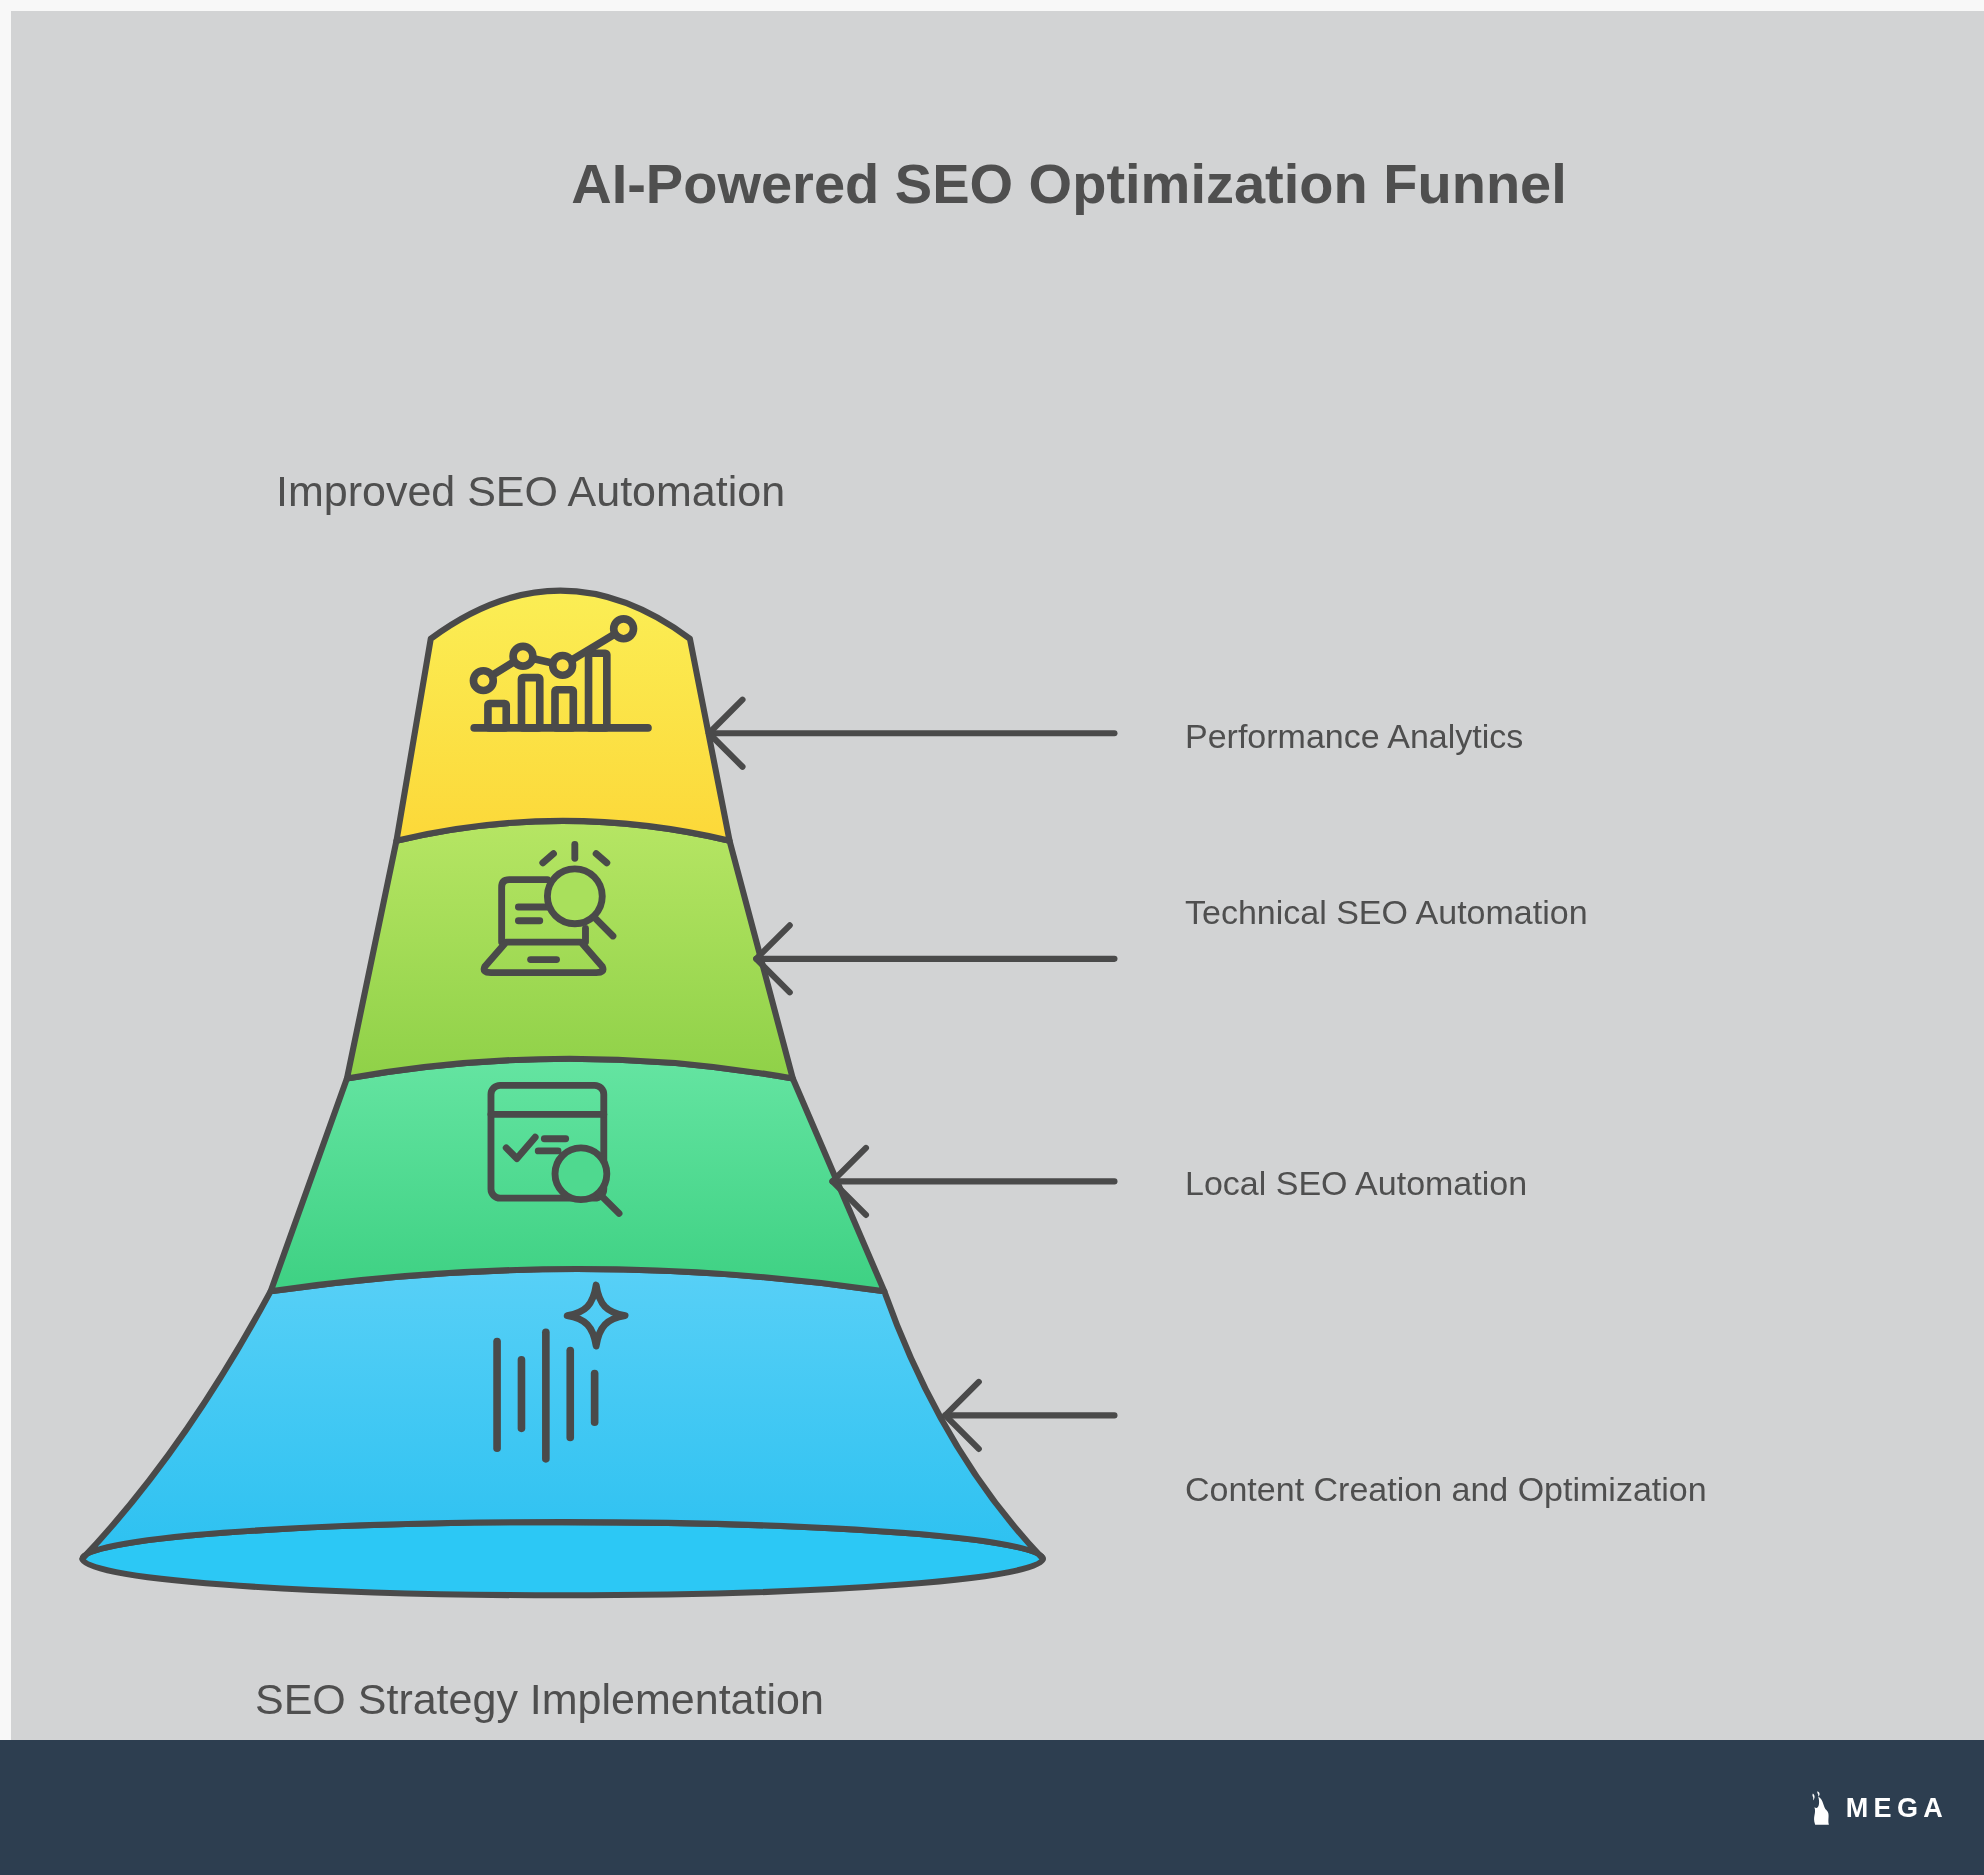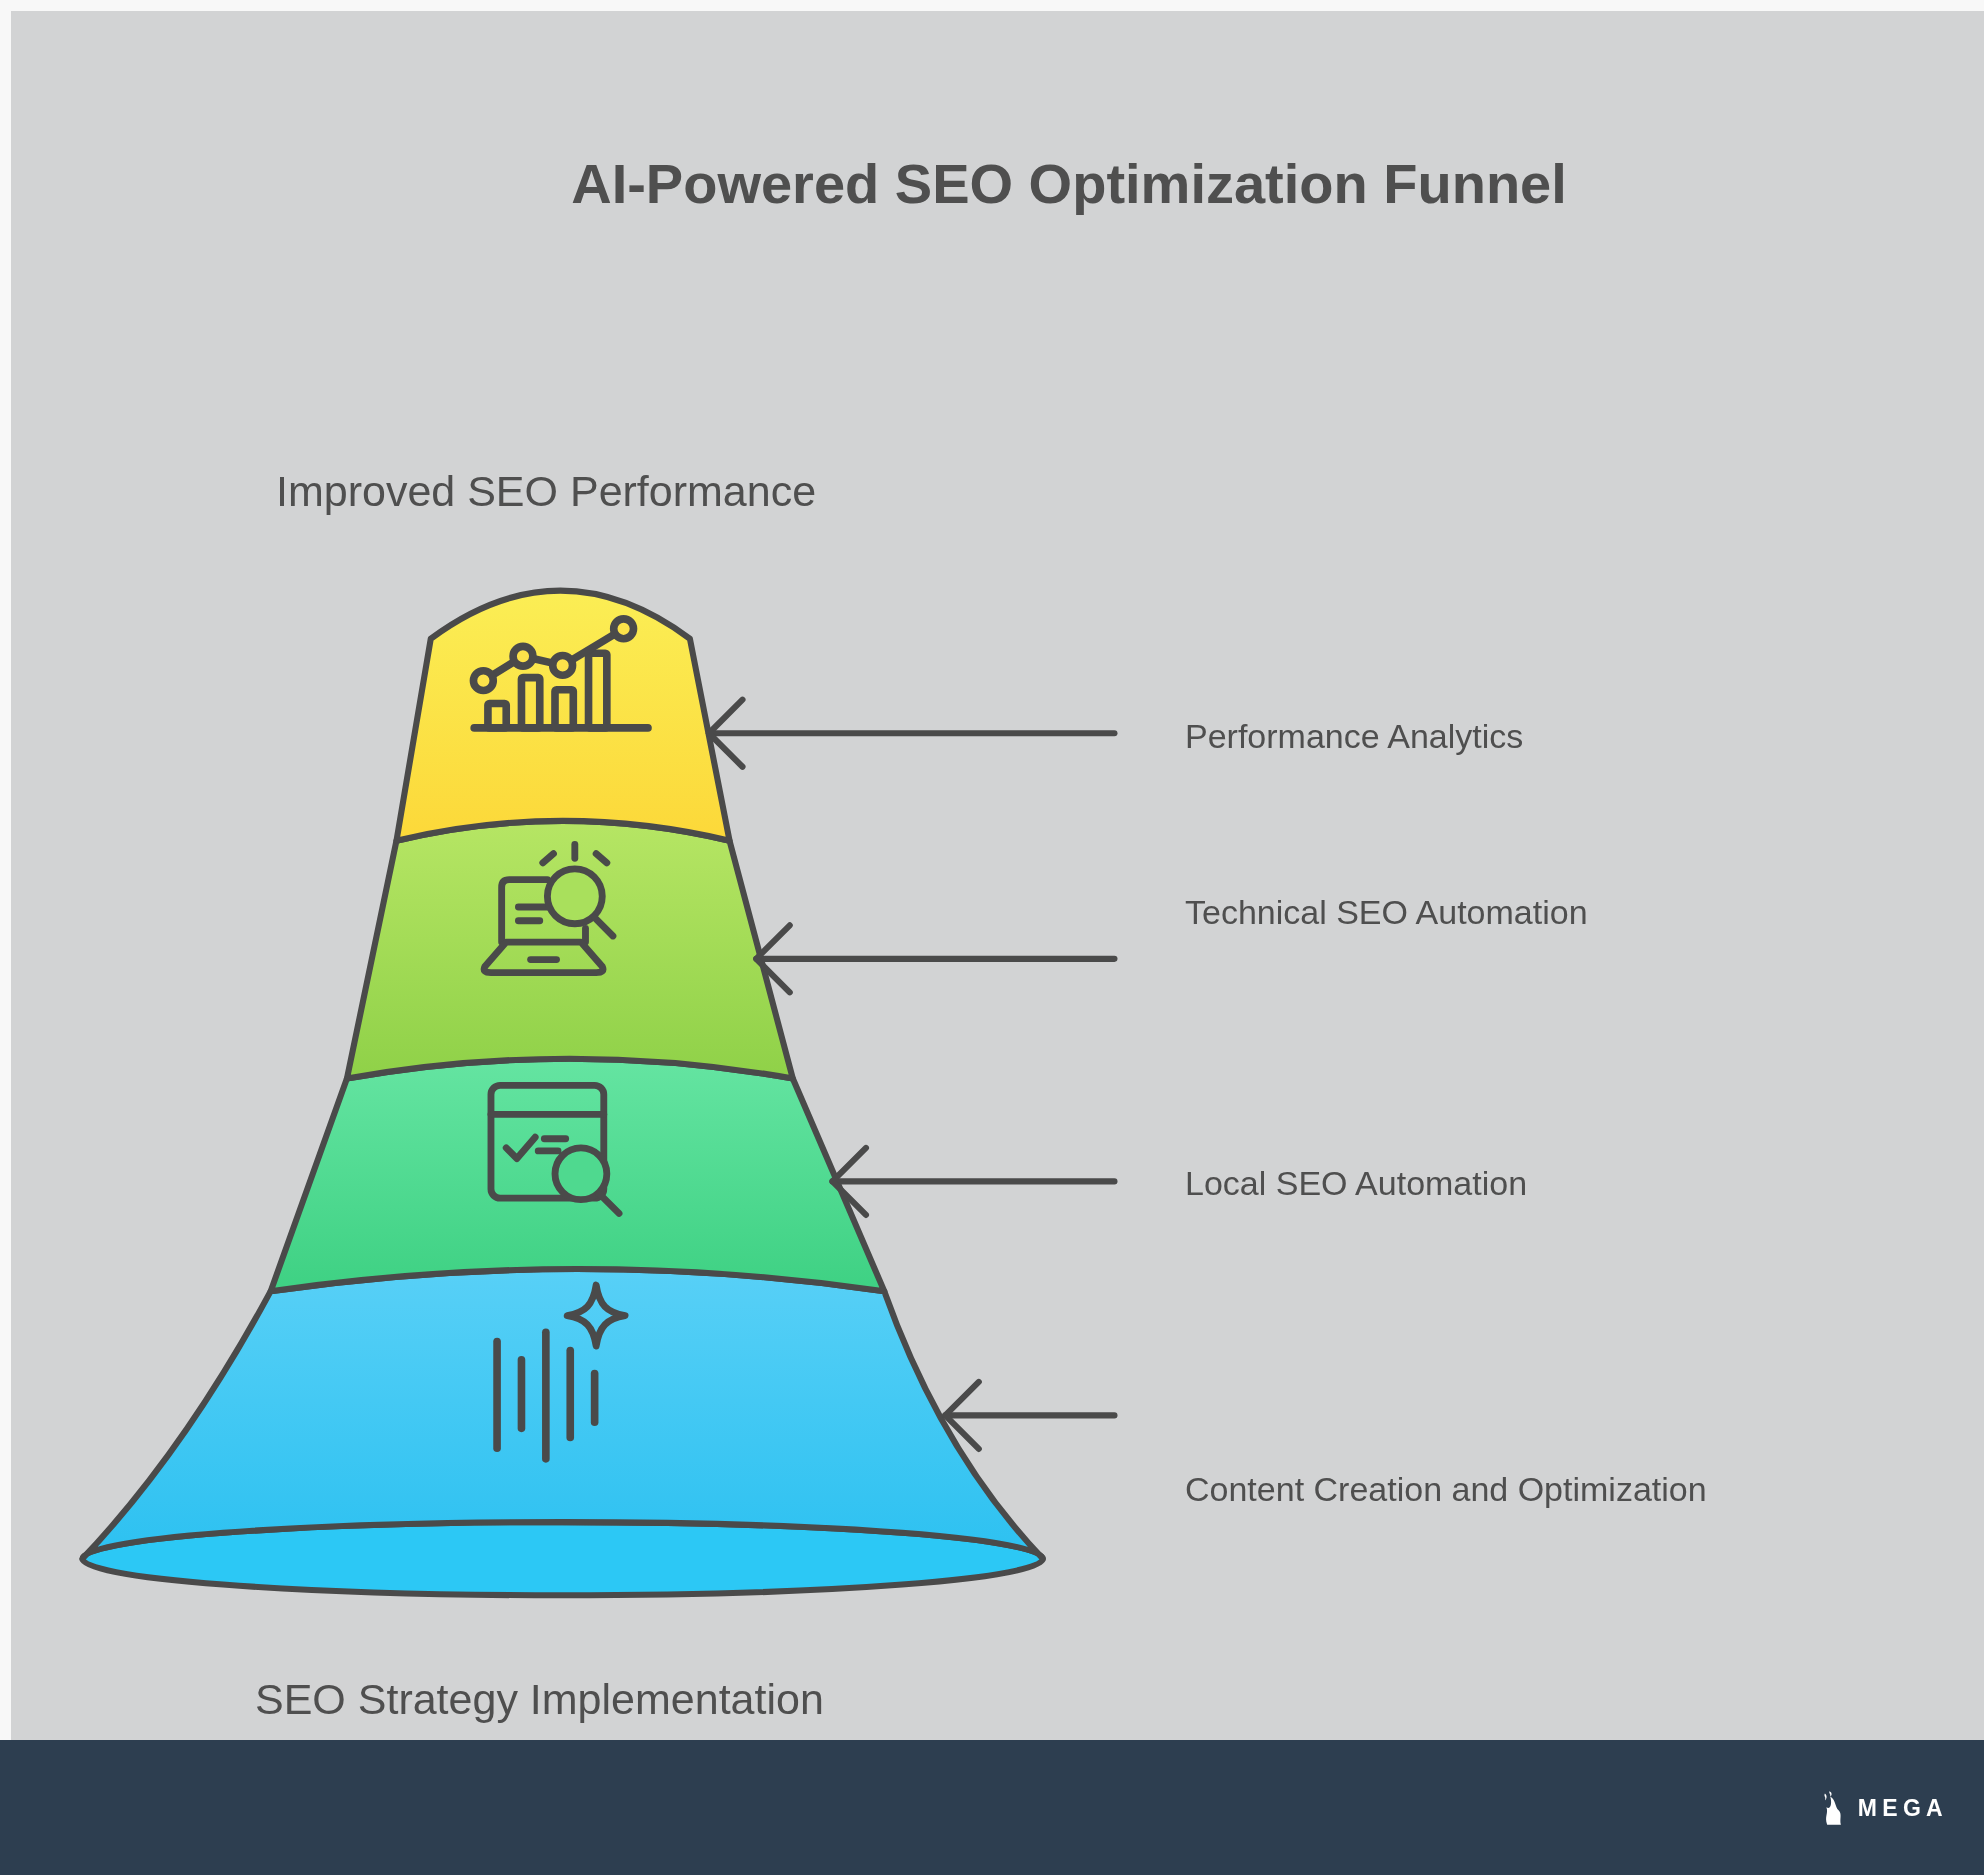--- a/index.html
+++ b/index.html
@@ -33,32 +33,32 @@
   svg.scene{position:absolute;left:0;top:0;}
   .footer{
     position:absolute;left:0;bottom:0;width:1985px;height:135px;
     background:var(--footer-bg,#2d3e50);
   }
   .brand{
     position:absolute;right:37px;top:50%;transform:translateY(-50%);
     display:flex;align-items:center;gap:10.7px;
   }
   .brand-text{
-    color:var(--footer-text,#ffffff);font-size:23px;font-weight:bold;
+    color:var(--footer-text,#ffffff);font-size:27px;font-weight:bold;
     letter-spacing:5.3px;
   }
 </style>
 </head>
 <body>
 
 <div class="canvas"></div>
 
 <div class="title">AI-Powered SEO Optimization Funnel</div>
 
-<div class="caption top">Improved SEO Performance</div>
+<div class="caption top">Improved SEO Automation</div>
 <div class="caption bottom">SEO Strategy Implementation</div>
 
 <div class="stage-label s0">Performance Analytics</div>
 <div class="stage-label s1">Technical SEO Automation</div>
 <div class="stage-label s2">Local SEO Automation</div>
 <div class="stage-label s3">Content Creation and Optimization</div>
 
 <svg class="scene" width="1985" height="1875" viewBox="0 0 2604 2460">
   <defs>
     <linearGradient id="gY" x1="0" y1="772" x2="0" y2="1103" gradientUnits="userSpaceOnUse">

